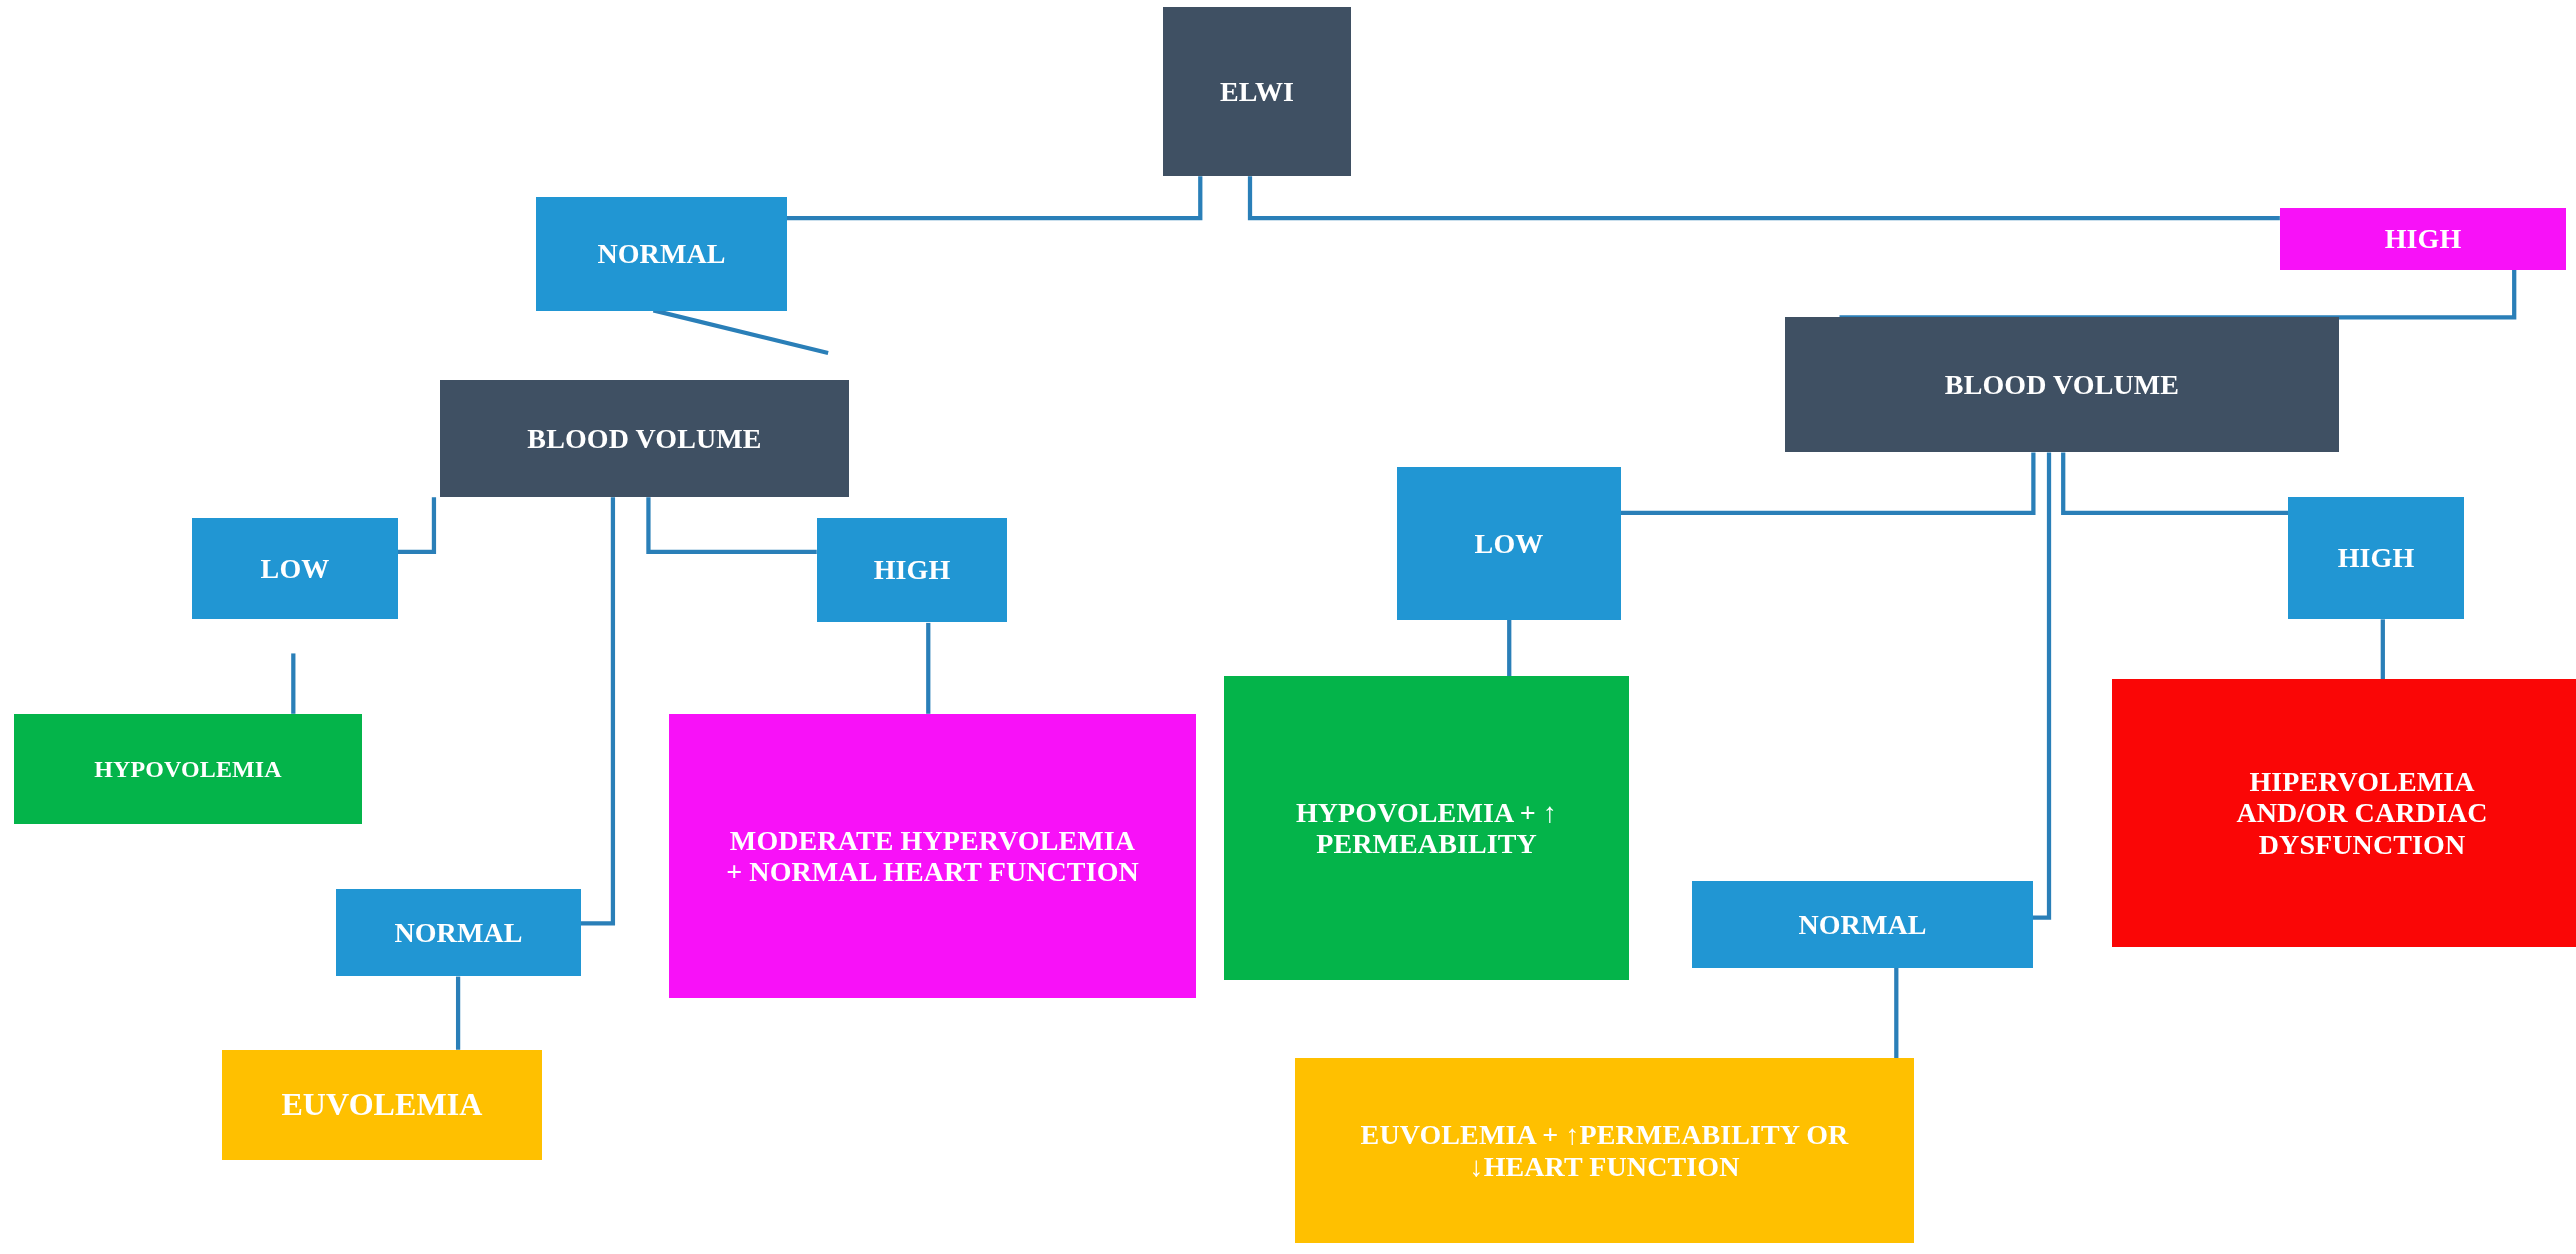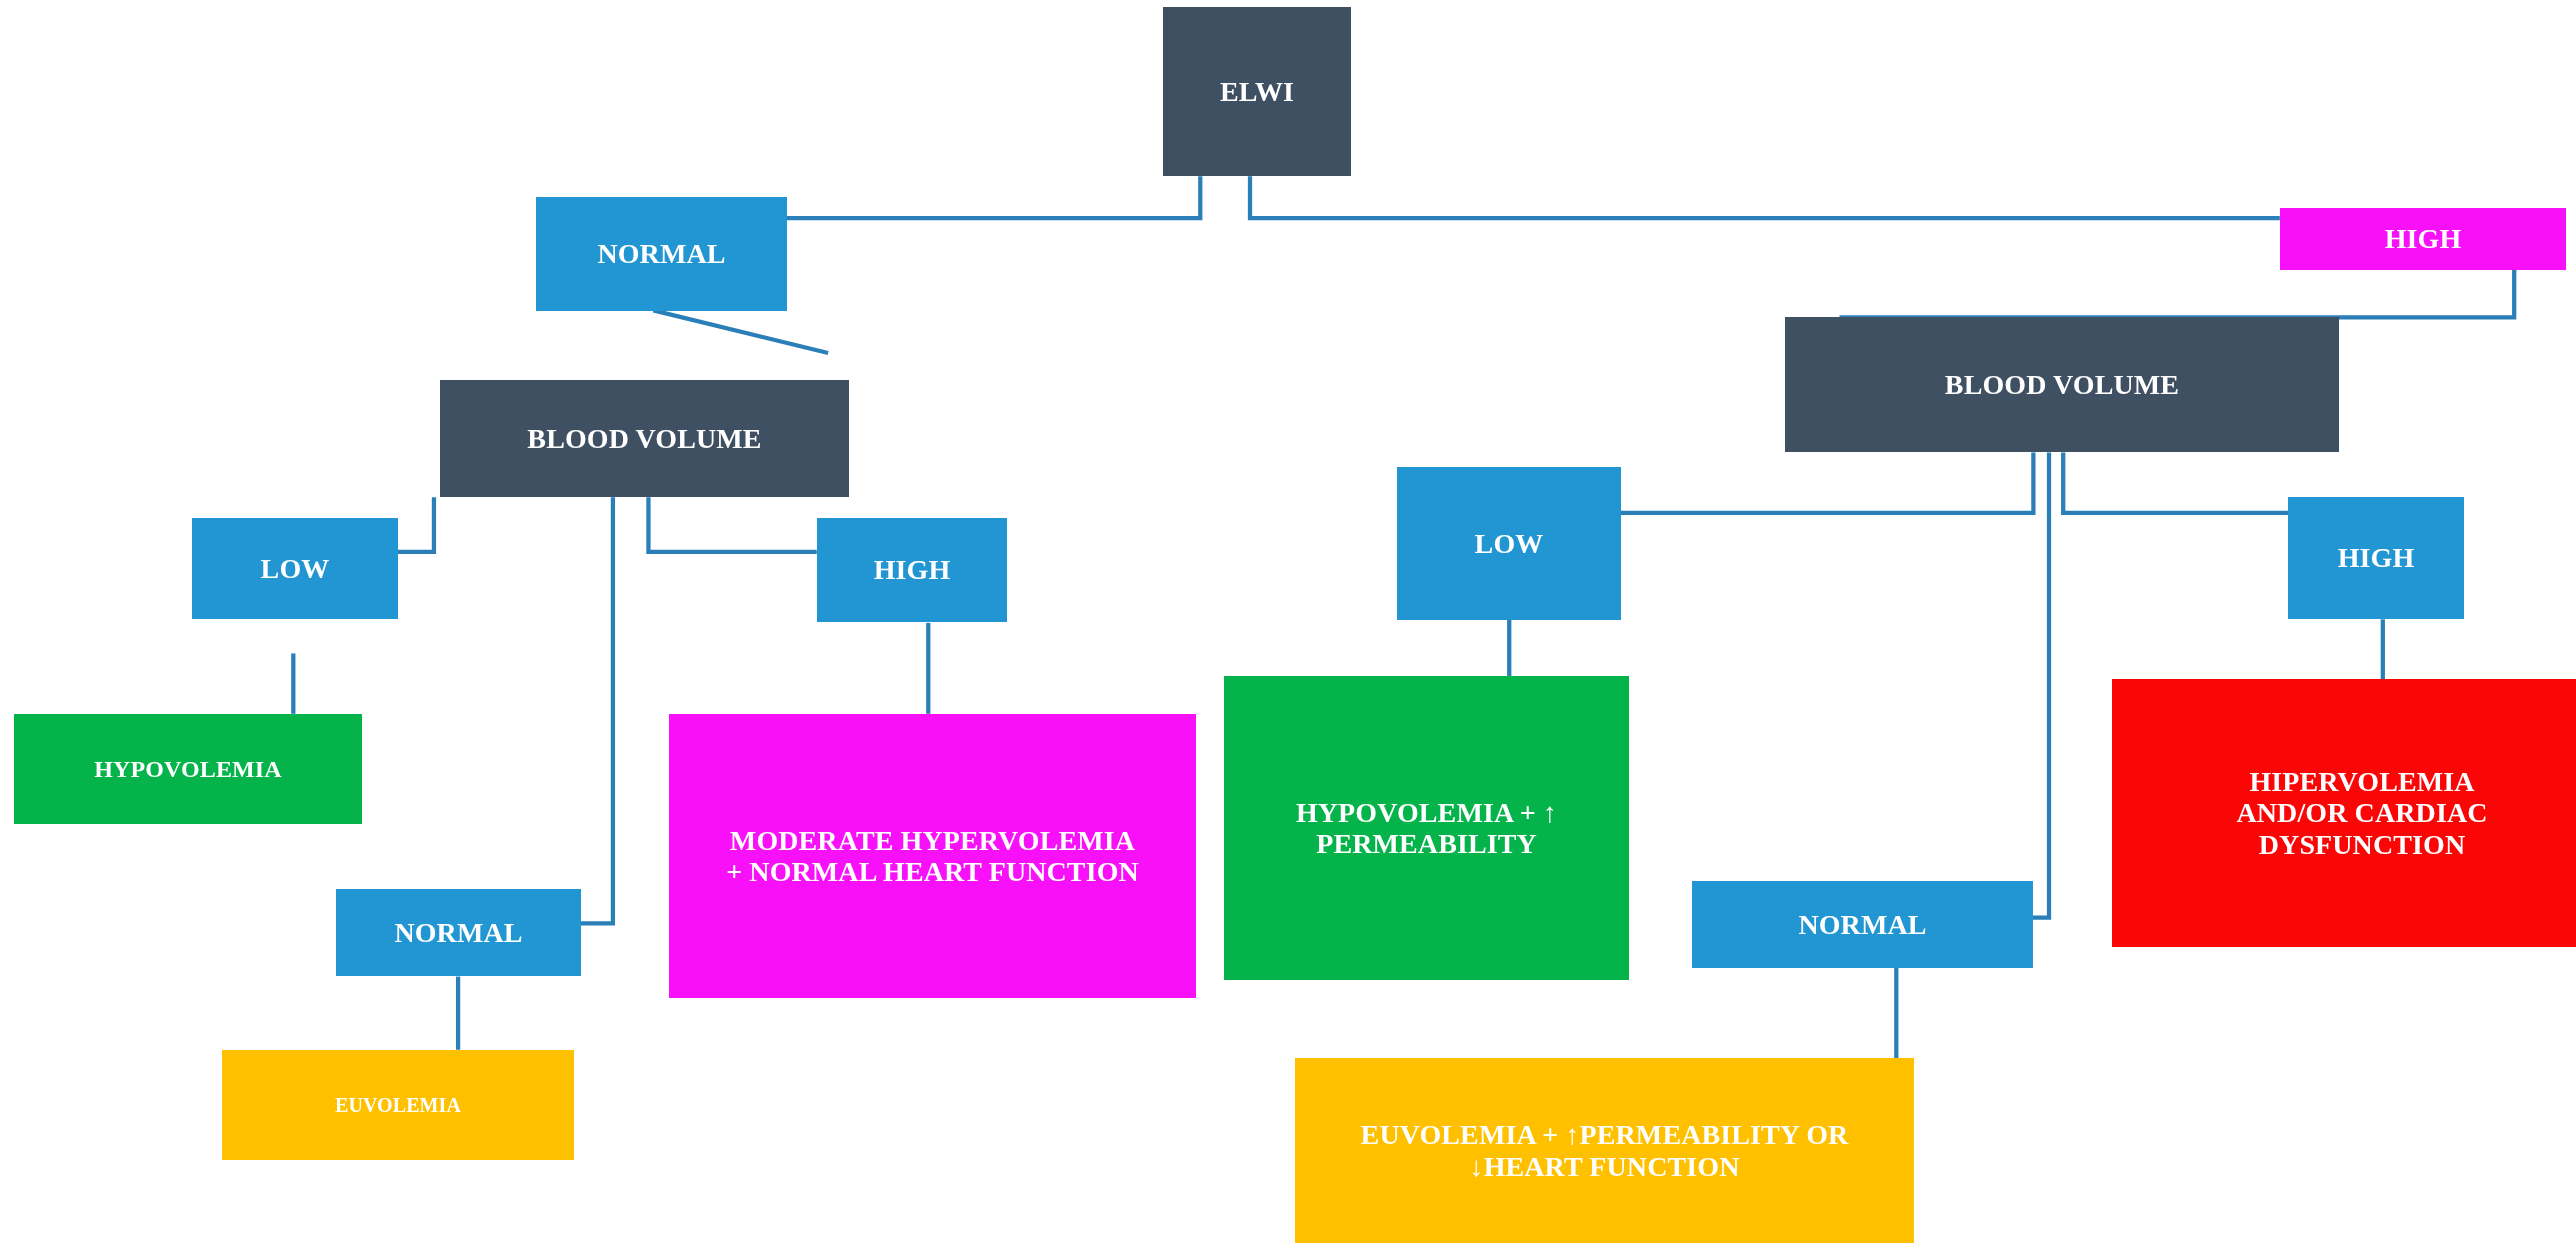--- a/index.html
+++ b/index.html
@@ -118,21 +118,21 @@
 
   <div class="node n-green" style="left:14px; top:714px; width:348px; height:110px; font-size:24px;">
     <span>HYPOVOLEMIA</span>
   </div>
 
   <div class="node n-magenta" style="left:638px; top:714px; width:527px; height:284px; font-size:28px;margin-left:31px;">
     <span>MODERATE HYPERVOLEMIA
 + NORMAL HEART FUNCTION</span>
   </div>
 
-  <div class="node n-orange" style="left:222px; top:1050px; width:352px; height:110px; font-size:20px;">
+  <div class="node n-orange" style="left:222px; top:1050px; width:320px; height:110px; font-size:32px;">
     <span>EUVOLEMIA</span>
   </div>
 
   <div class="node n-blue" style="left:1397px; top:467px; width:224px; height:153px; font-size:28px;">
     <span>LOW</span>
   </div>
 
   <div class="node n-blue" style="left:2288px; top:497px; width:176px; height:122px; font-size:28px;">
     <span>HIGH</span>
   </div>

